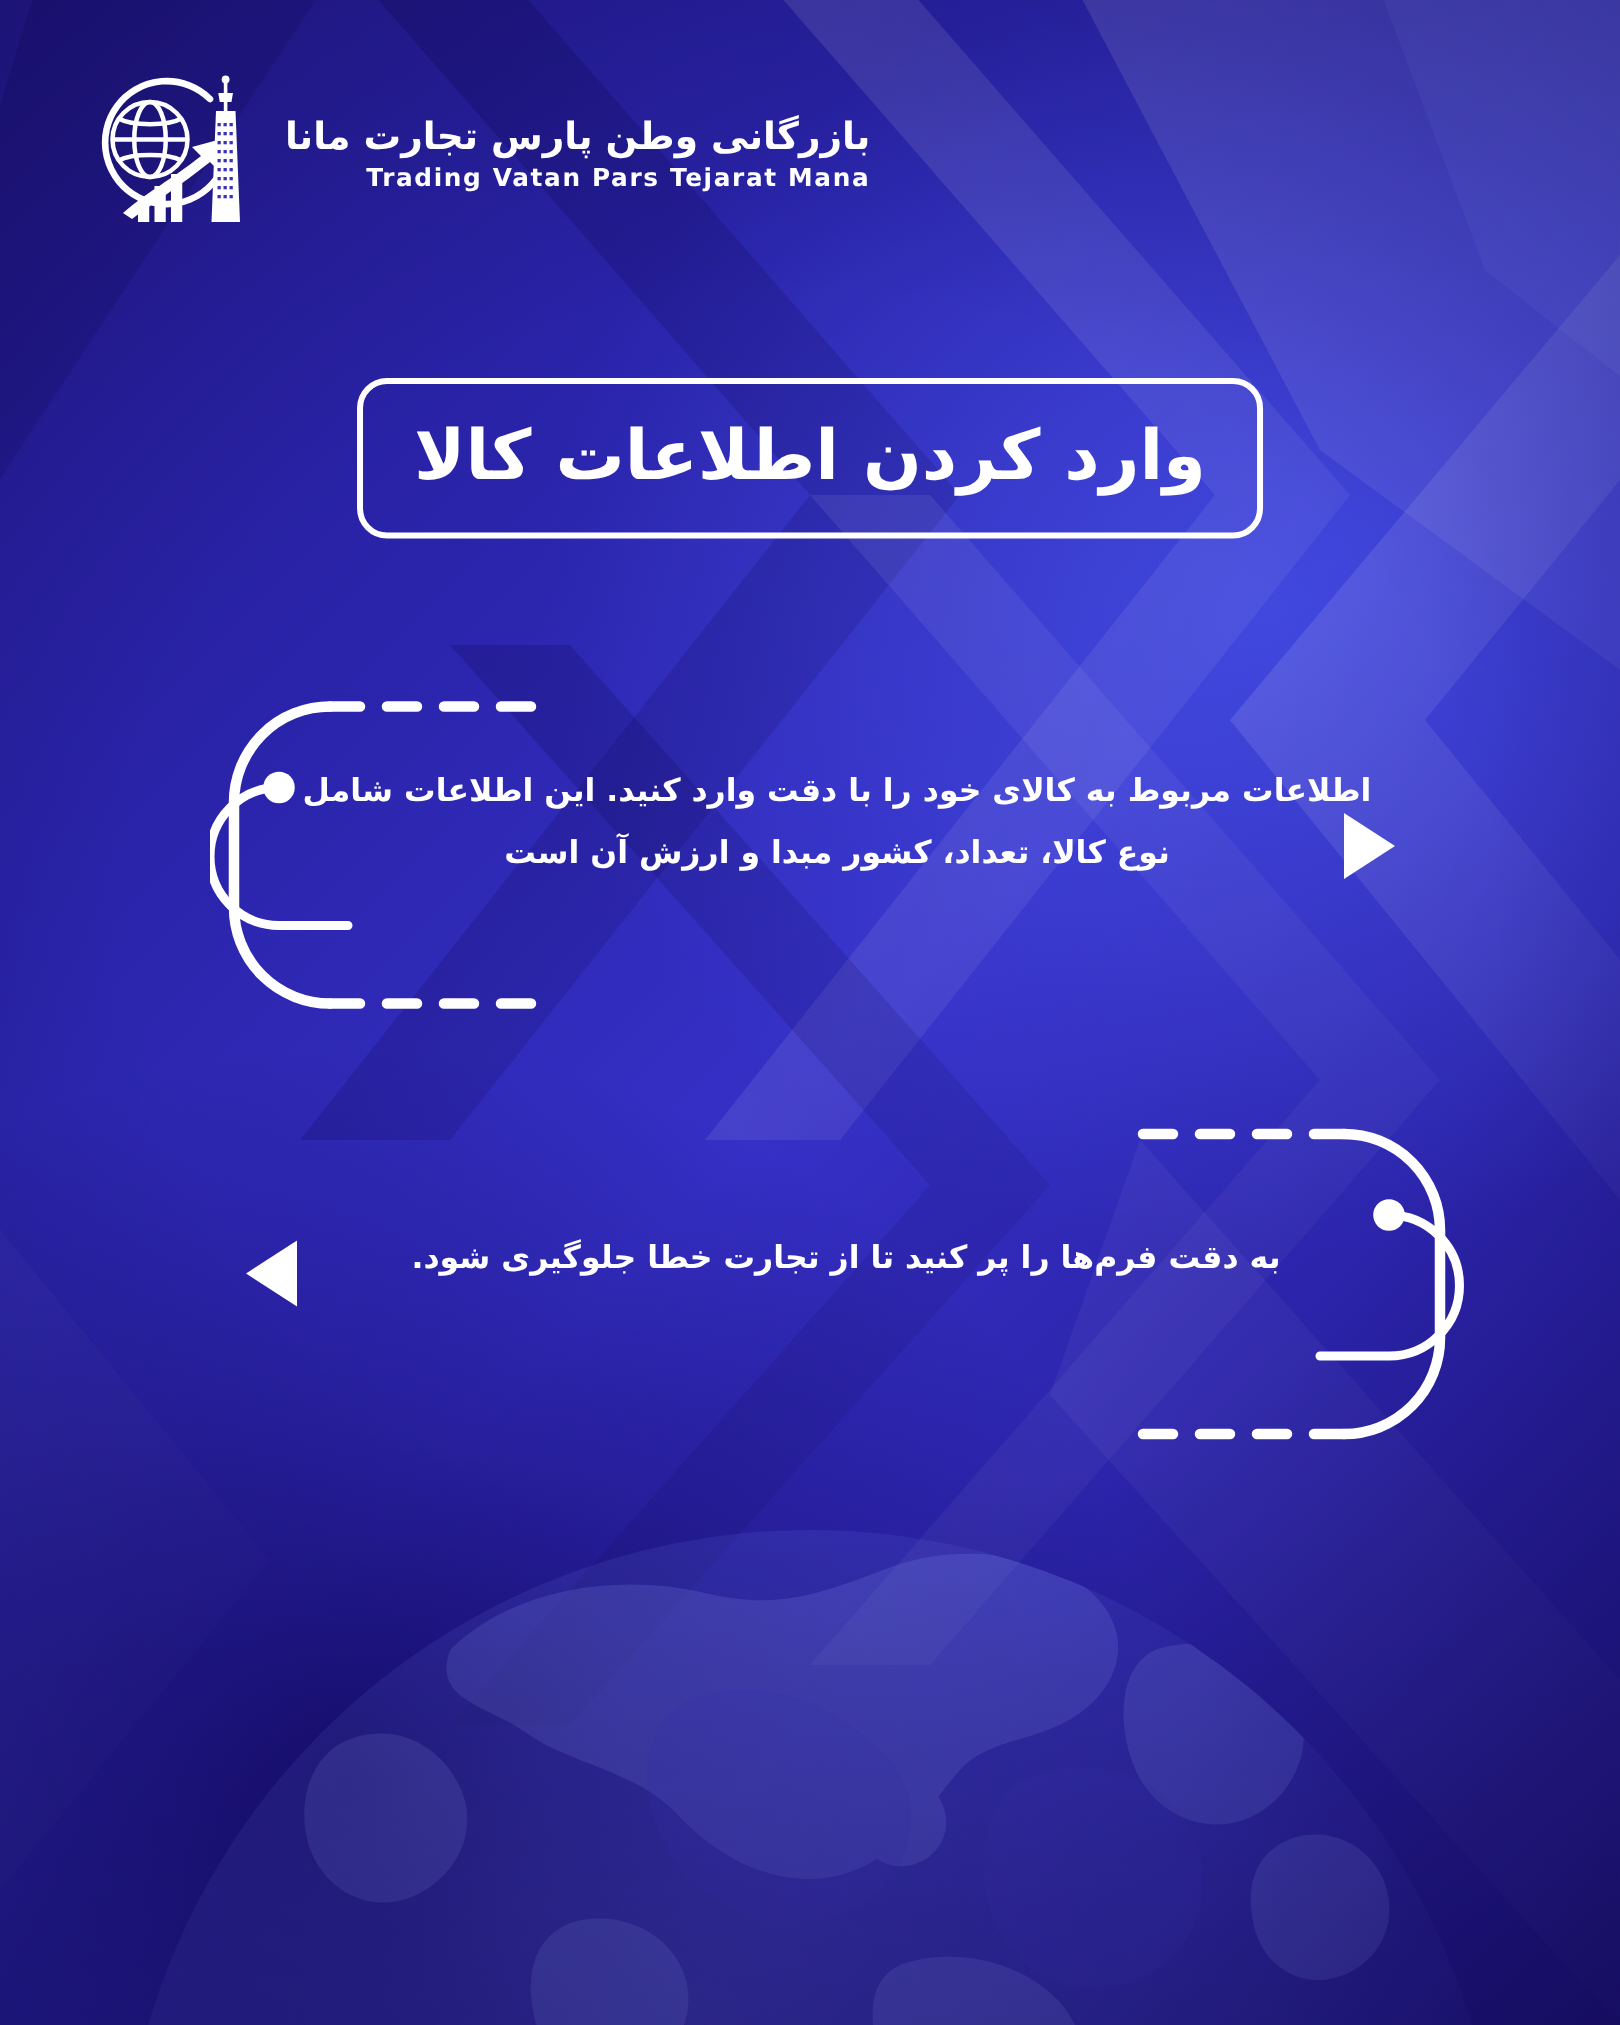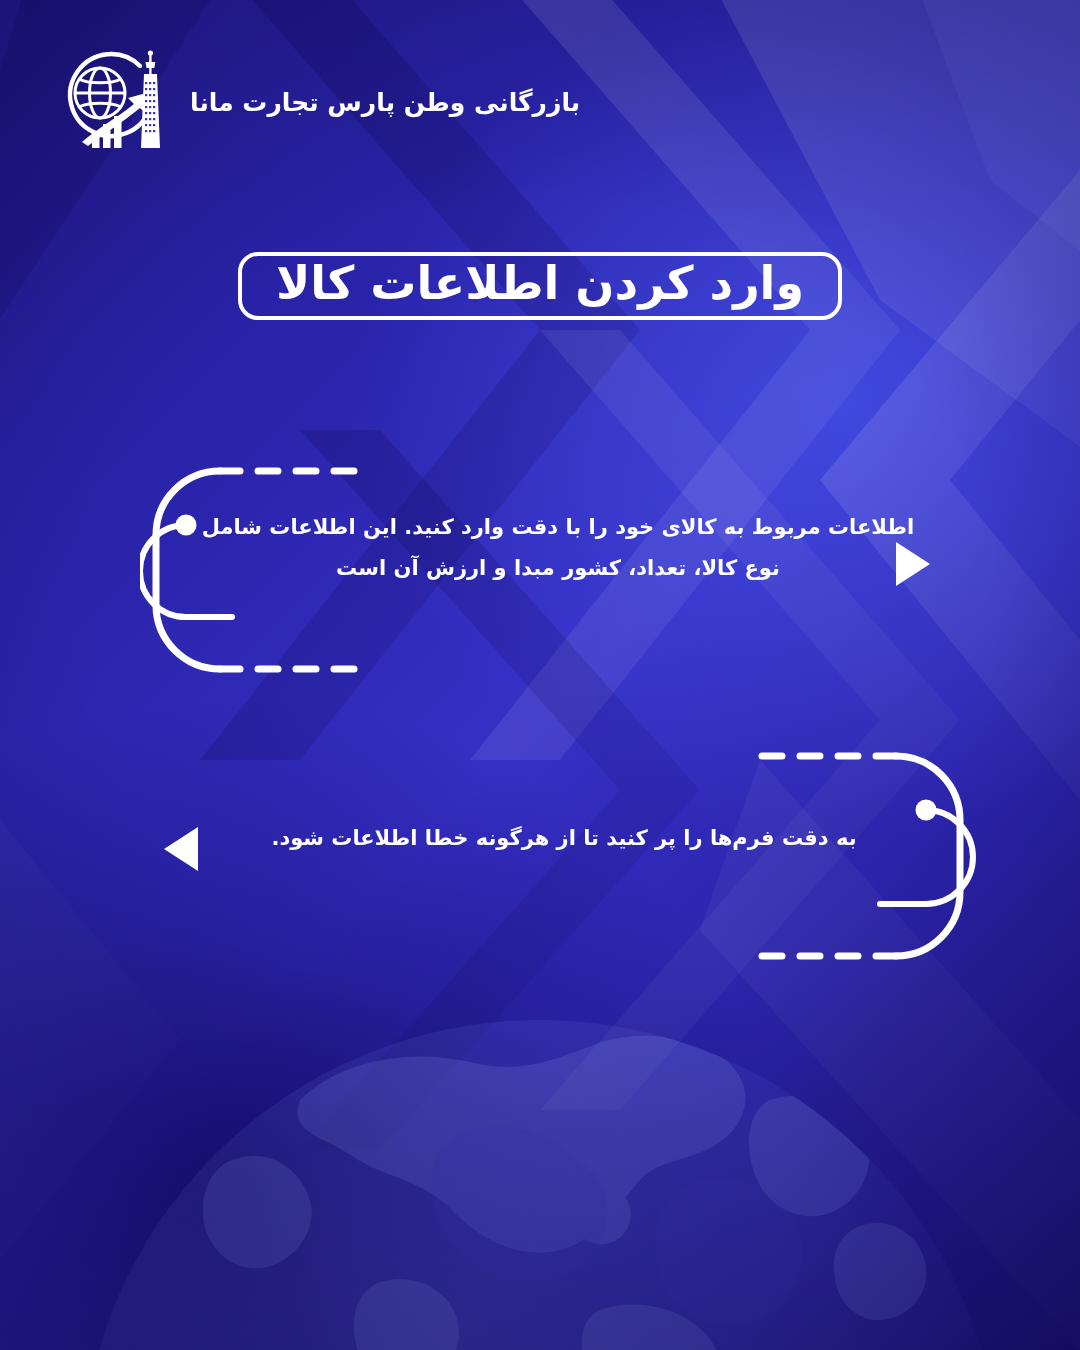--- a/index.html
+++ b/index.html
@@ -39,21 +39,21 @@
     line-height:1.15;direction:rtl;white-space:nowrap;
   }
   .logo-en{
     color:#ffffff;font-size:16.5px;font-weight:bold;letter-spacing:1.1px;
     line-height:1.25;direction:ltr;white-space:nowrap;margin-top:3px;
   }
 
   
   .title-pill{
     position:absolute;top:252px;left:50%;transform:translateX(-50%);
-    min-width:500px;height:68px;box-sizing:border-box;
+    min-width:500px;height:107px;box-sizing:border-box;
     border:4px solid #ffffff;border-radius:20px;
     display:flex;align-items:center;justify-content:center;
     padding:0 34px;
   }
   .title-pill .title-text{
     color:#ffffff;font-size:46px;font-weight:bold;line-height:1;
     white-space:nowrap;letter-spacing:0px;position:relative;top:-3px;
   }
 
   
@@ -213,20 +213,21 @@
           <rect x="87" y="78" width="2.2" height="2.2"></rect>
             <rect x="91" y="78" width="2.2" height="2.2"></rect>
             <rect x="95" y="78" width="2.2" height="2.2"></rect>
           <rect x="87" y="84" width="2.2" height="2.2"></rect>
             <rect x="91" y="84" width="2.2" height="2.2"></rect>
             <rect x="95" y="84" width="2.2" height="2.2"></rect>
         </g>
       </svg>
       <div class="logo-text">
         <div class="logo-fa">بازرگانی وطن پارس تجارت مانا</div>
+        <div class="logo-en">Trading Vatan Pars Tejarat Mana</div>
       </div>
     </div>
   </div>
 
   <div class="title-pill">
     <span class="title-text">وارد کردن اطلاعات کالا</span>
   </div>
 
   <div class="block block-1">
 
@@ -259,21 +260,21 @@
     <svg class="deco" viewBox="0 0 260 250" xmlns="http://www.w3.org/2000/svg">
       <g fill="none" stroke="#ffffff" stroke-linecap="round">
         <path d="M176,16 L30,16" stroke-width="7" stroke-dasharray="20 18"></path>
         <path d="M176,16 A64,64 0 0 1 240,80 L240,152 A64,64 0 0 1 176,216" stroke-width="7"></path>
         <path d="M176,216 L30,216" stroke-width="7" stroke-dasharray="20 18"></path>
         <path d="M206,70 A46,46 0 0 1 206,164 L160,164" stroke-width="6"></path>
       </g>
       <circle cx="206" cy="70" r="10.5" fill="#ffffff"></circle>
     </svg>
 
-    <div class="block-text">به دقت فرم‌ها را پر کنید تا از هرگونه خطا اطلاعات شود.</div>
+    <div class="block-text">به دقت فرم‌ها را پر کنید تا از تجارت خطا جلوگیری شود.</div>
 
     <span class="tri">
       <svg width="40" height="48" viewBox="0 0 40 48" xmlns="http://www.w3.org/2000/svg">
         <polygon points="36,2 2,24 36,46" fill="#ffffff"></polygon>
       </svg>
     </span>
   </div>
 
 </div>
 

